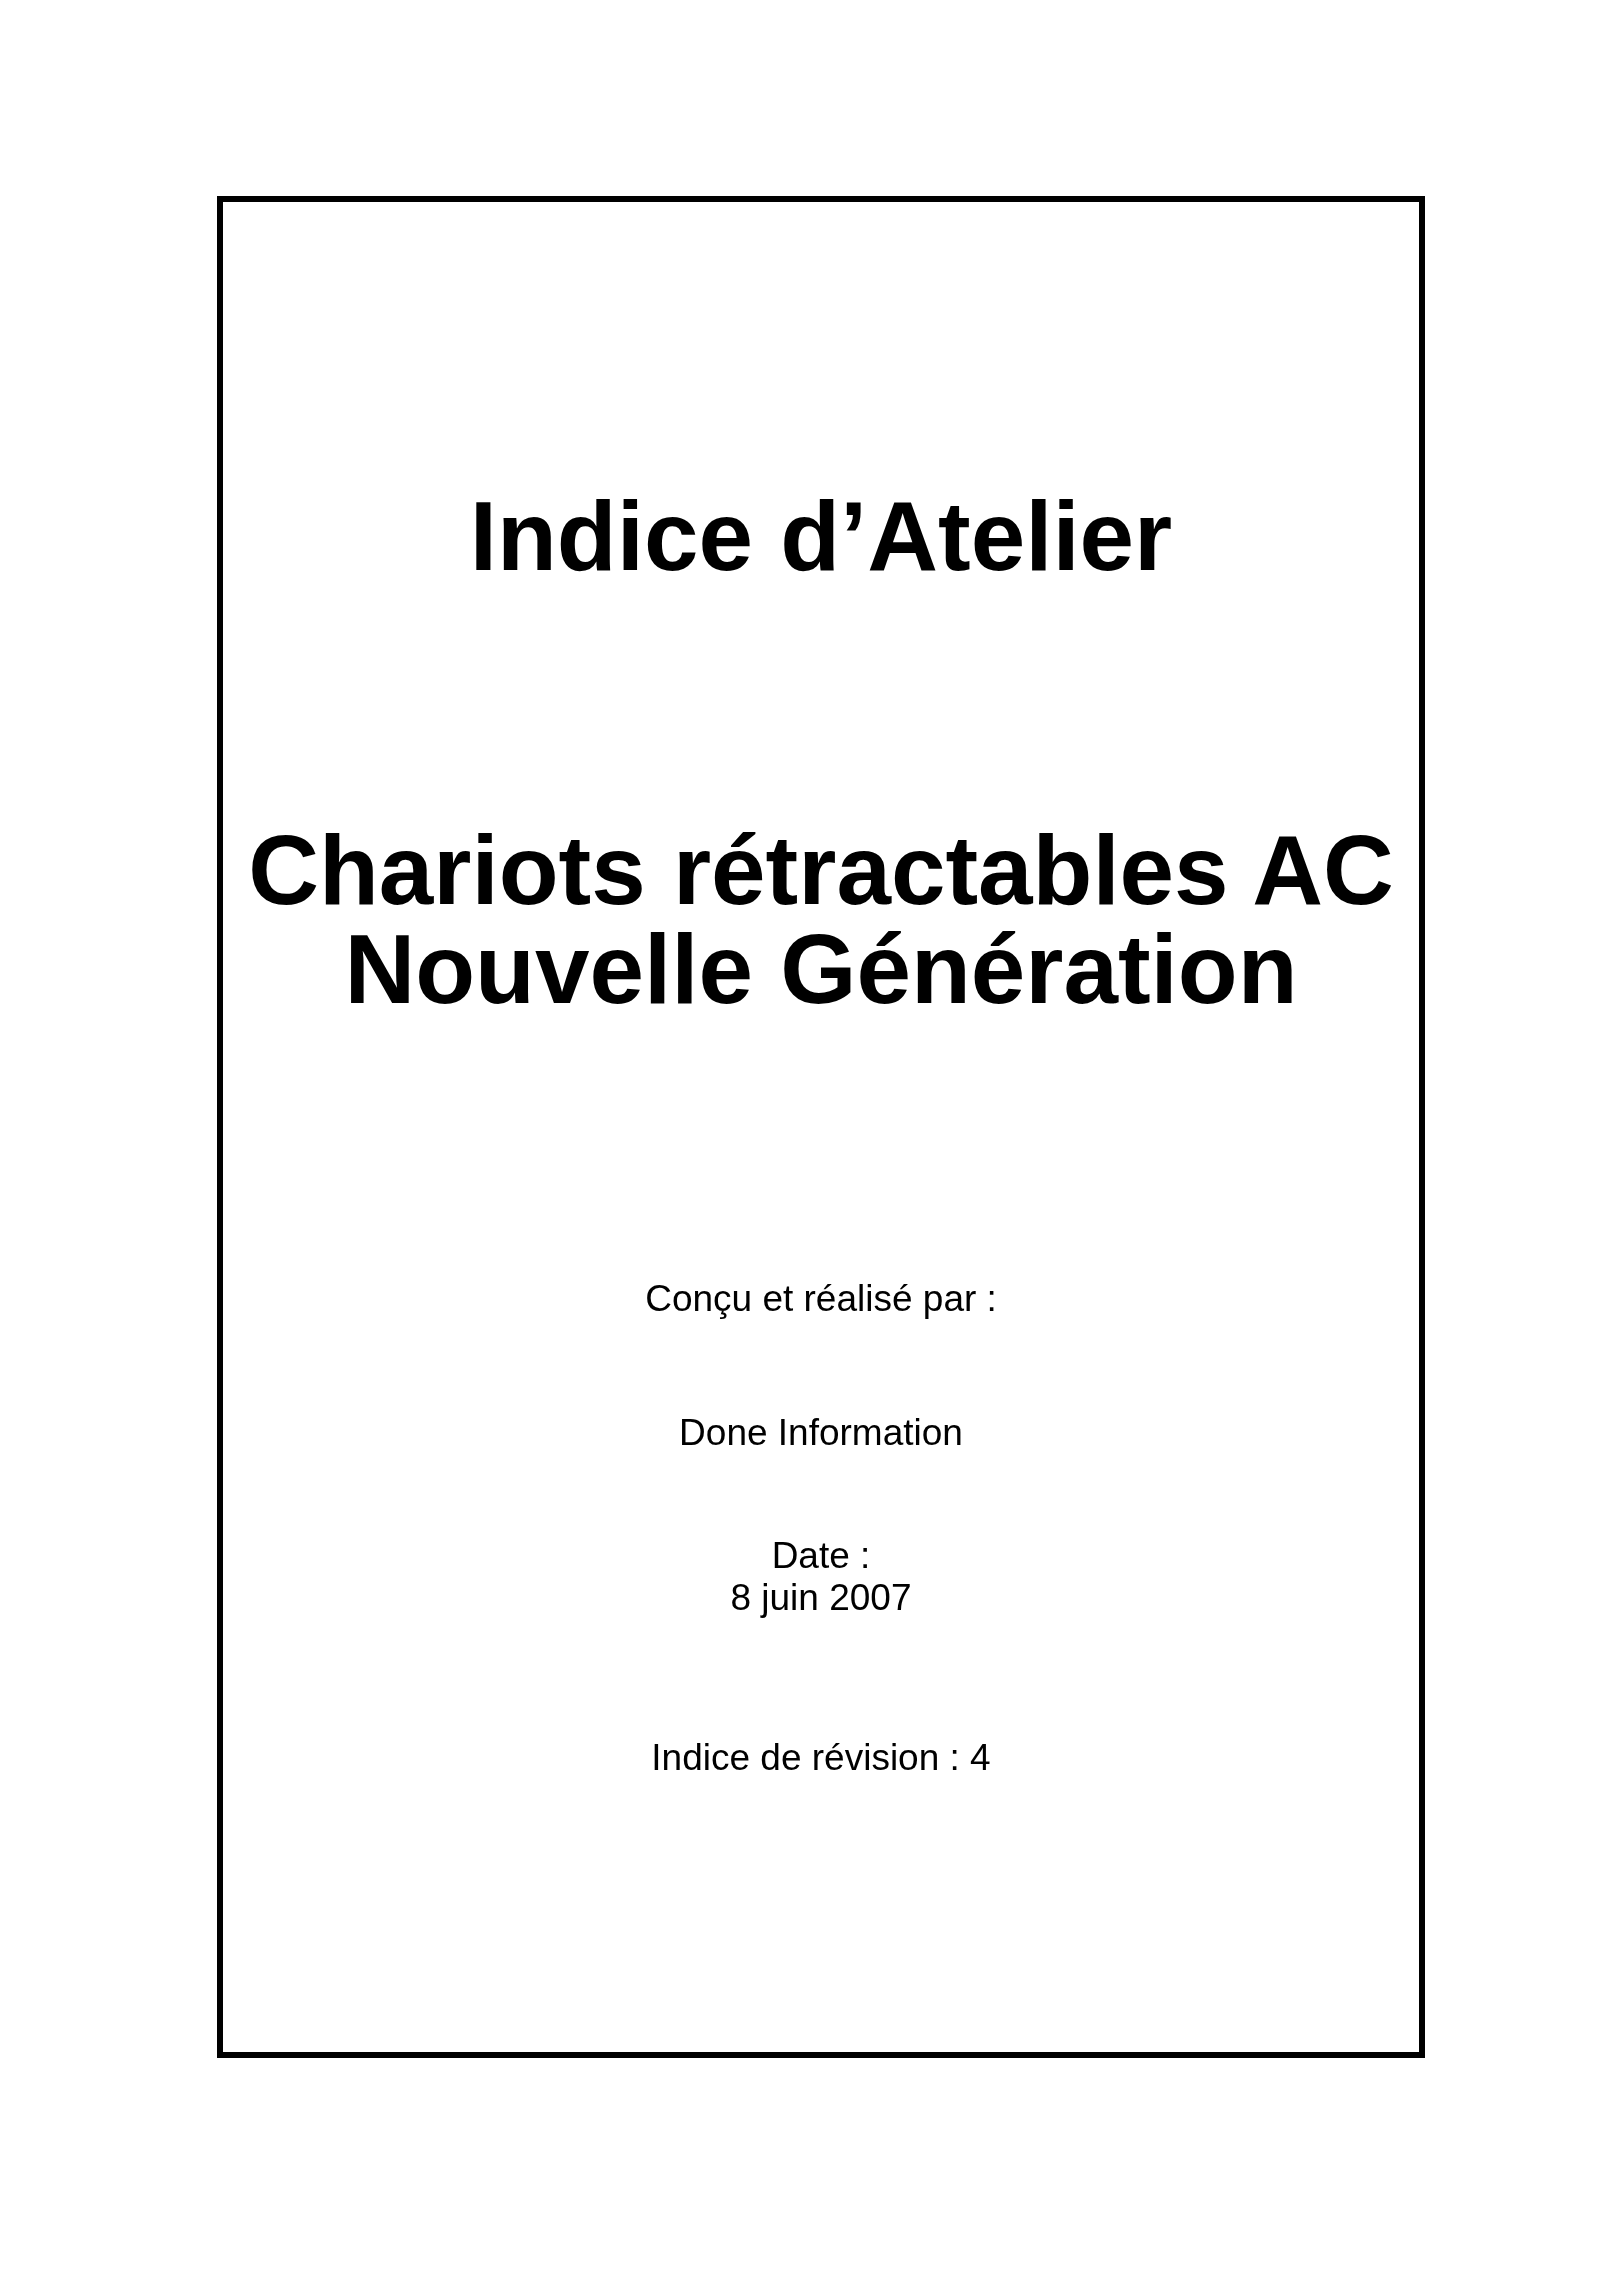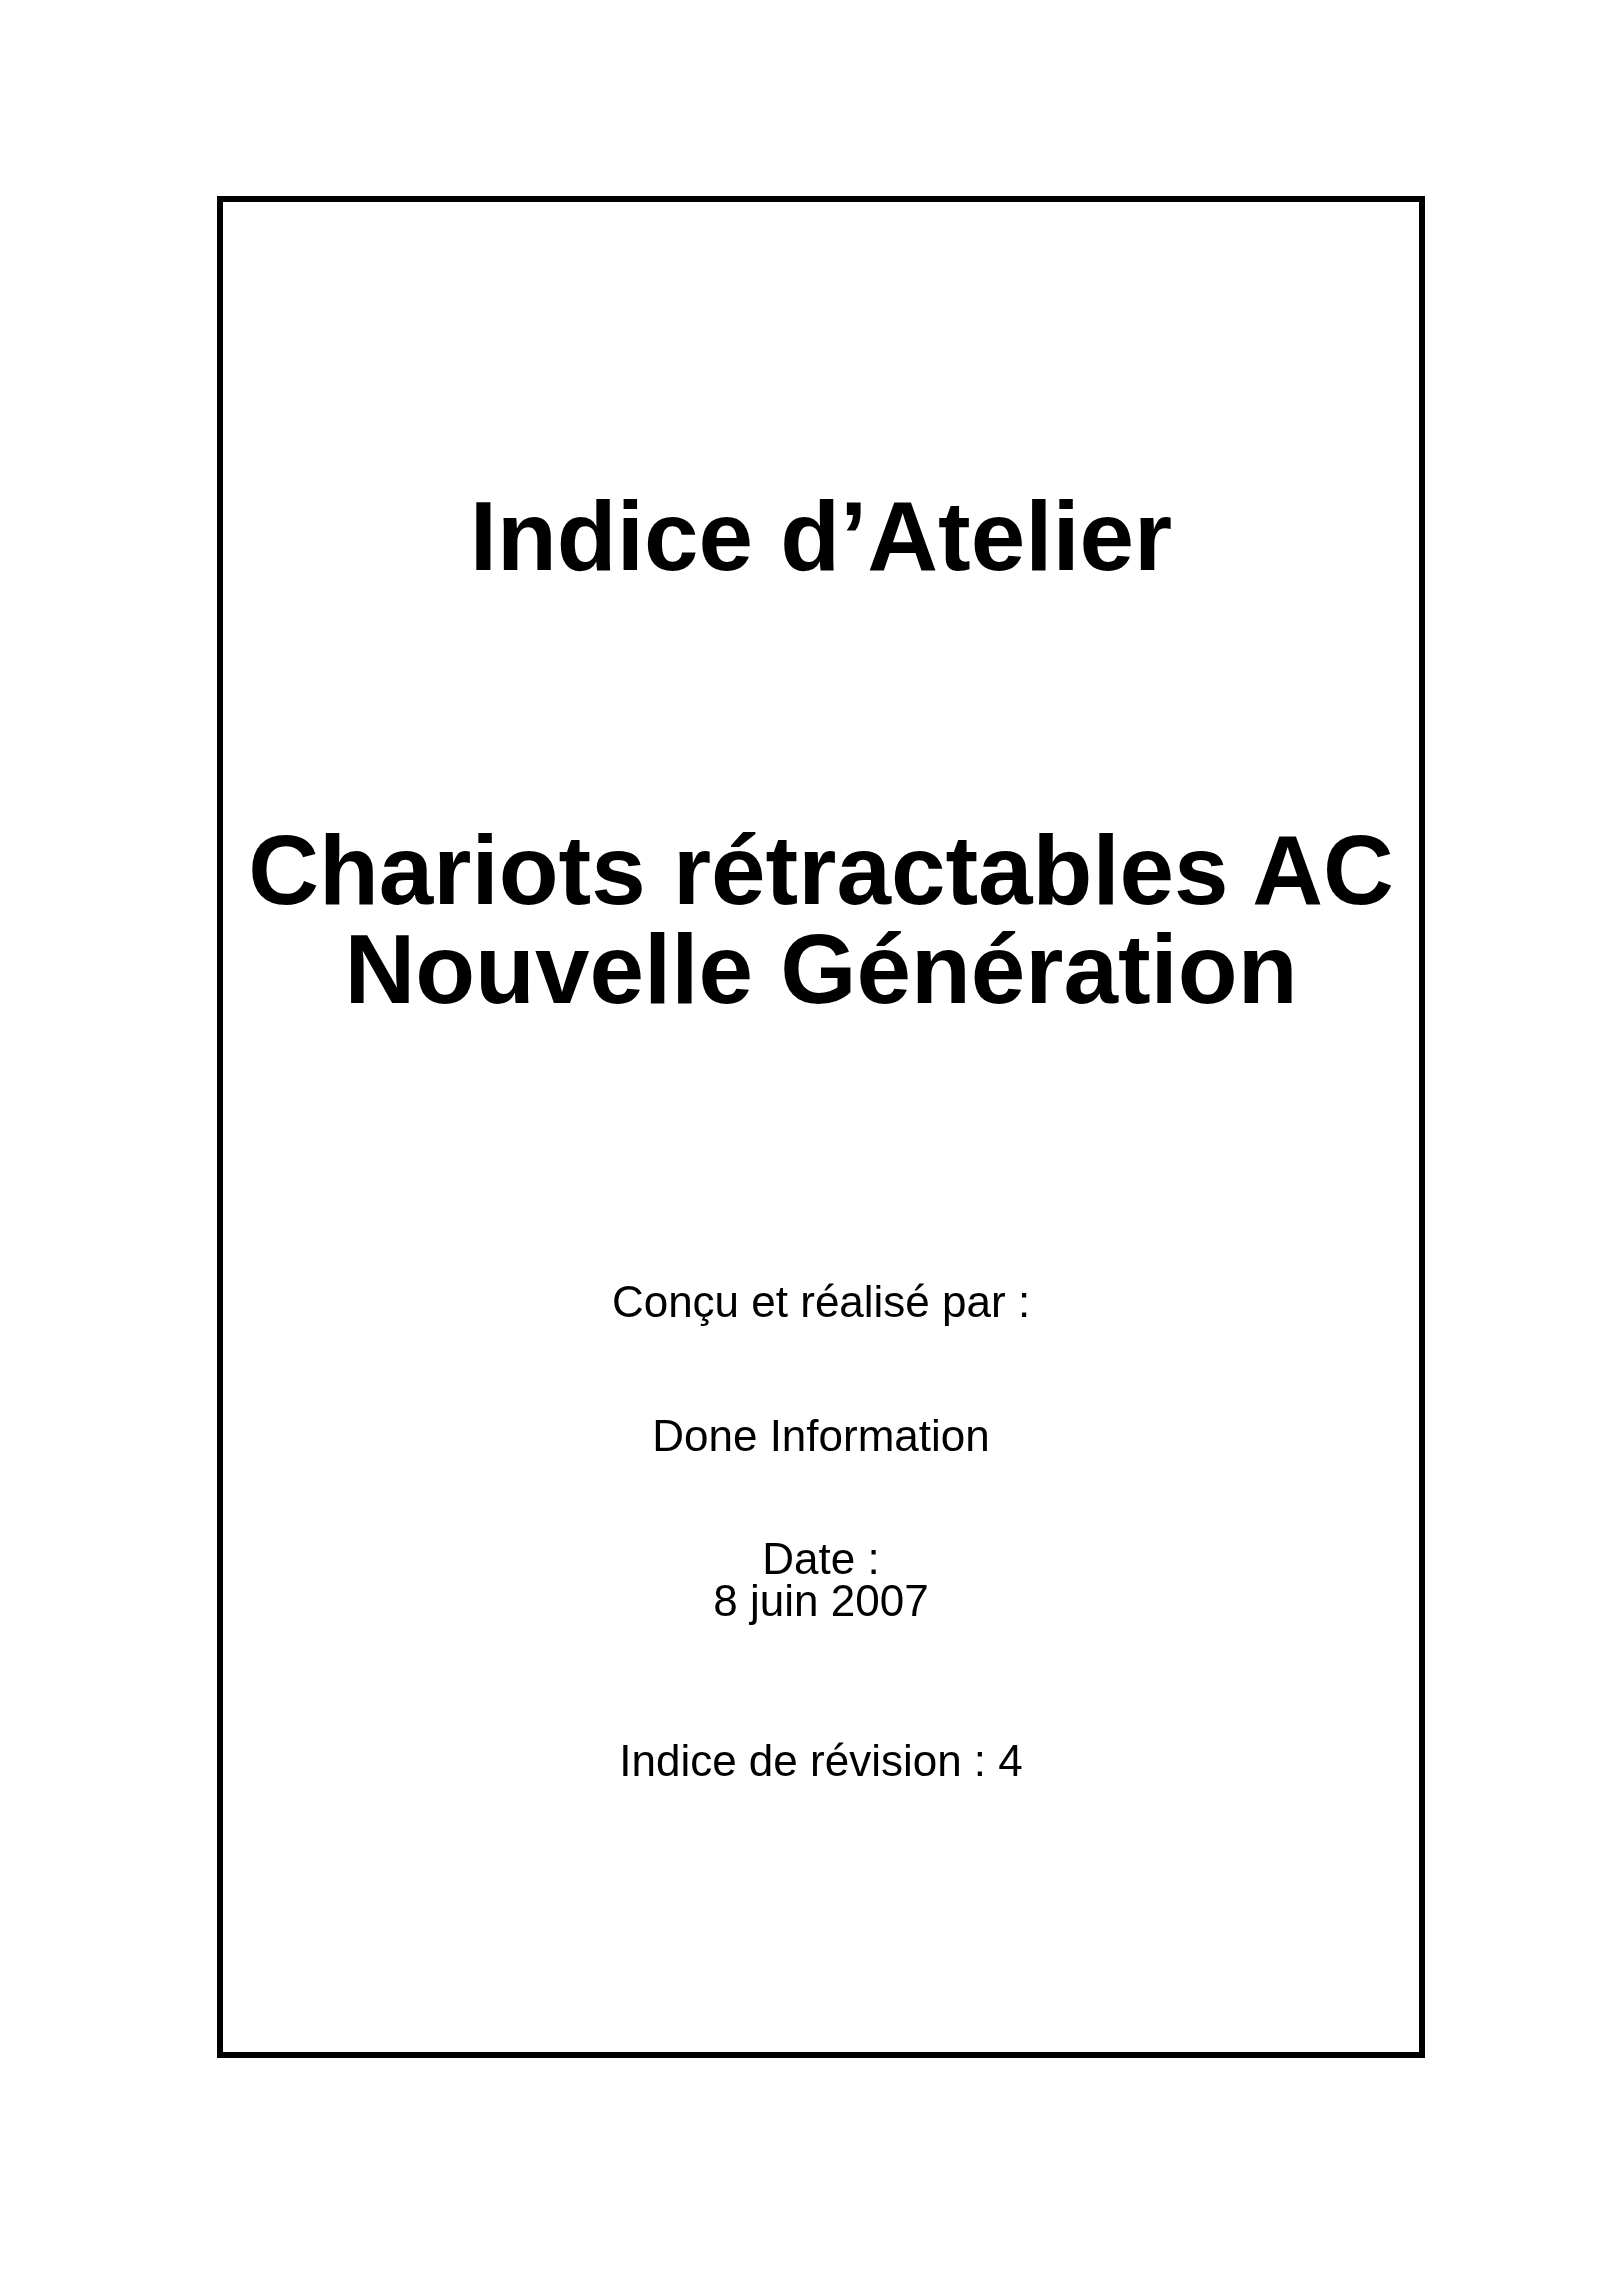--- a/index.html
+++ b/index.html
@@ -31,21 +31,21 @@
       text-align: center;
       line-height: 1;
       white-space: nowrap;
       margin: 0;
     }
     .title {
       font-size: 98px;
       font-weight: bold;
     }
     .body-text {
-      font-size: 44px;
+      font-size: 37px;
       font-weight: normal;
     }
     #title-main      { top: 487px; }
     #title-sub-1     { top: 781px; margin-top: 40px; }
     #title-sub-2     { top: 920px; }
     #author-label    { top: 1280px; }
     #author-value    { top: 1414px; }
     #date-label      { top: 1529px; margin-top: 8px; }
     #date-value      { top: 1579px; }
     #revision-line   { top: 1739px; }

